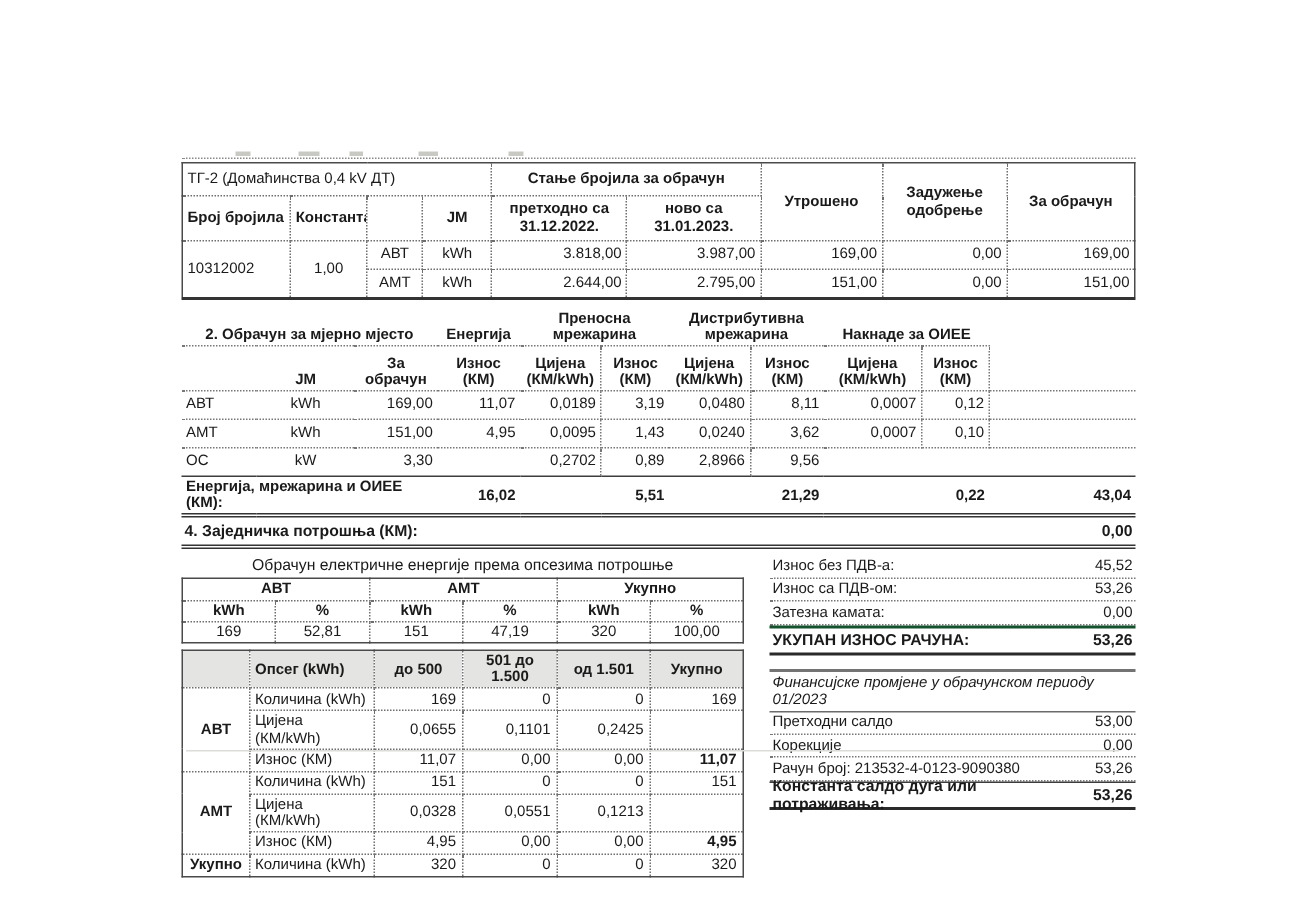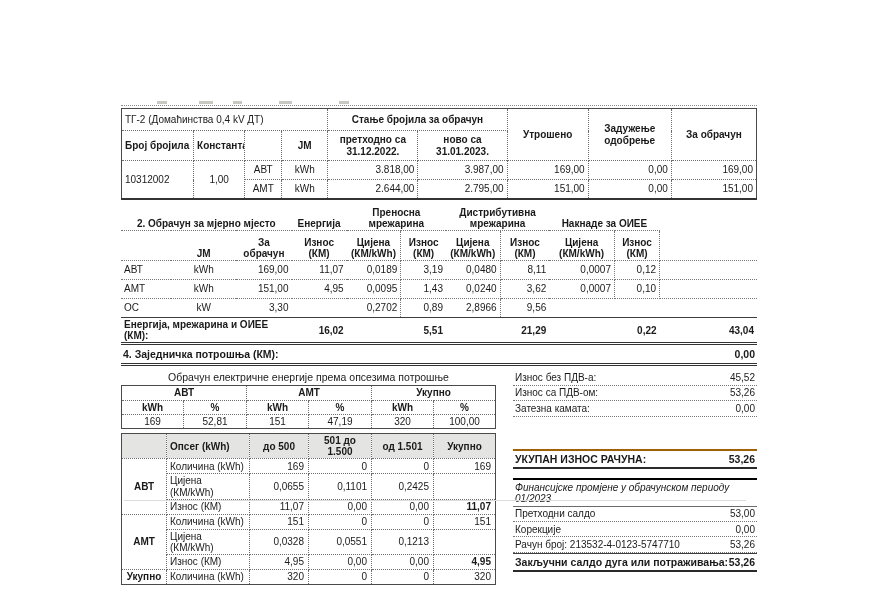--- a/index.html
+++ b/index.html
@@ -48,25 +48,25 @@
 
   .t4 { margin-top:4px; border:1px solid #4a4a4a; }
   .t4 td { border:1px dotted #6e6e6e; height:12px; }
   .t4 .hdr td { background:#e4e4e2; font-weight:bold; }
   .t4 .tarif { font-weight:bold; text-align:center; }
   .t4 .num { text-align:right; padding-right:4px; }
 
   .trow { display:flex; justify-content:space-between; align-items:center;
           border-bottom:1px dotted #777; padding:1.5px 2px; font-size:10px; height:11.4px; }
   .trow .val { text-align:right; }
-  .grand { border-top:2px solid #a16207; border-bottom:2px solid #2a2a2a; font-weight:bold;
-           font-size:10.5px; height:13px;margin-top:32px; }
+  .grand { border-top:2px solid #14532d; border-bottom:2px solid #2a2a2a; font-weight:bold;
+           font-size:10.5px; height:13px; }
   .finblock { margin-top:9px; }
   .fin-title { display:block; font-style:italic; font-size:10px; padding:2px 2px;
-               border-top:2px solid #000000; border-bottom:1px solid #6b6b6b; }
+               border-top:2px solid #737373; border-bottom:1px solid #6b6b6b; }
   .closing { border-top:1px solid #3d3d3d; border-bottom:2px solid #2a2a2a; font-weight:bold;
              font-size:10.5px; height:13px; }
 
   .pageline { position:absolute; left:124px; top:500px; width:622px; border-top:1px solid #dcdcd8; }
 </style>
 </head>
 <body>
 
 <div class="screen">
   <div class="doc">
@@ -358,25 +358,25 @@
           <span class="fin-title">Финансијске промјене у обрачунском периоду 01/2023</span>
           <div class="trow">
             <span>Претходни салдо</span>
             <span class="val">53,00</span>
           </div>
           <div class="trow">
             <span>Корекције</span>
             <span class="val">0,00</span>
           </div>
           <div class="trow">
-            <span>Рачун број: 213532-4-0123-5747710</span>
+            <span>Рачун број: 213532-4-0123-9090380</span>
             <span class="val">53,26</span>
           </div>
           <div class="trow closing">
-            <span>Закључни салдо дуга или потраживања:</span>
+            <span>Константа салдо дуга или потраживања:</span>
             <span class="val">53,26</span>
           </div>
         </div>
       </div>
     </div>
 
   </div>
   <div class="pageline"></div>
 </div>
 

